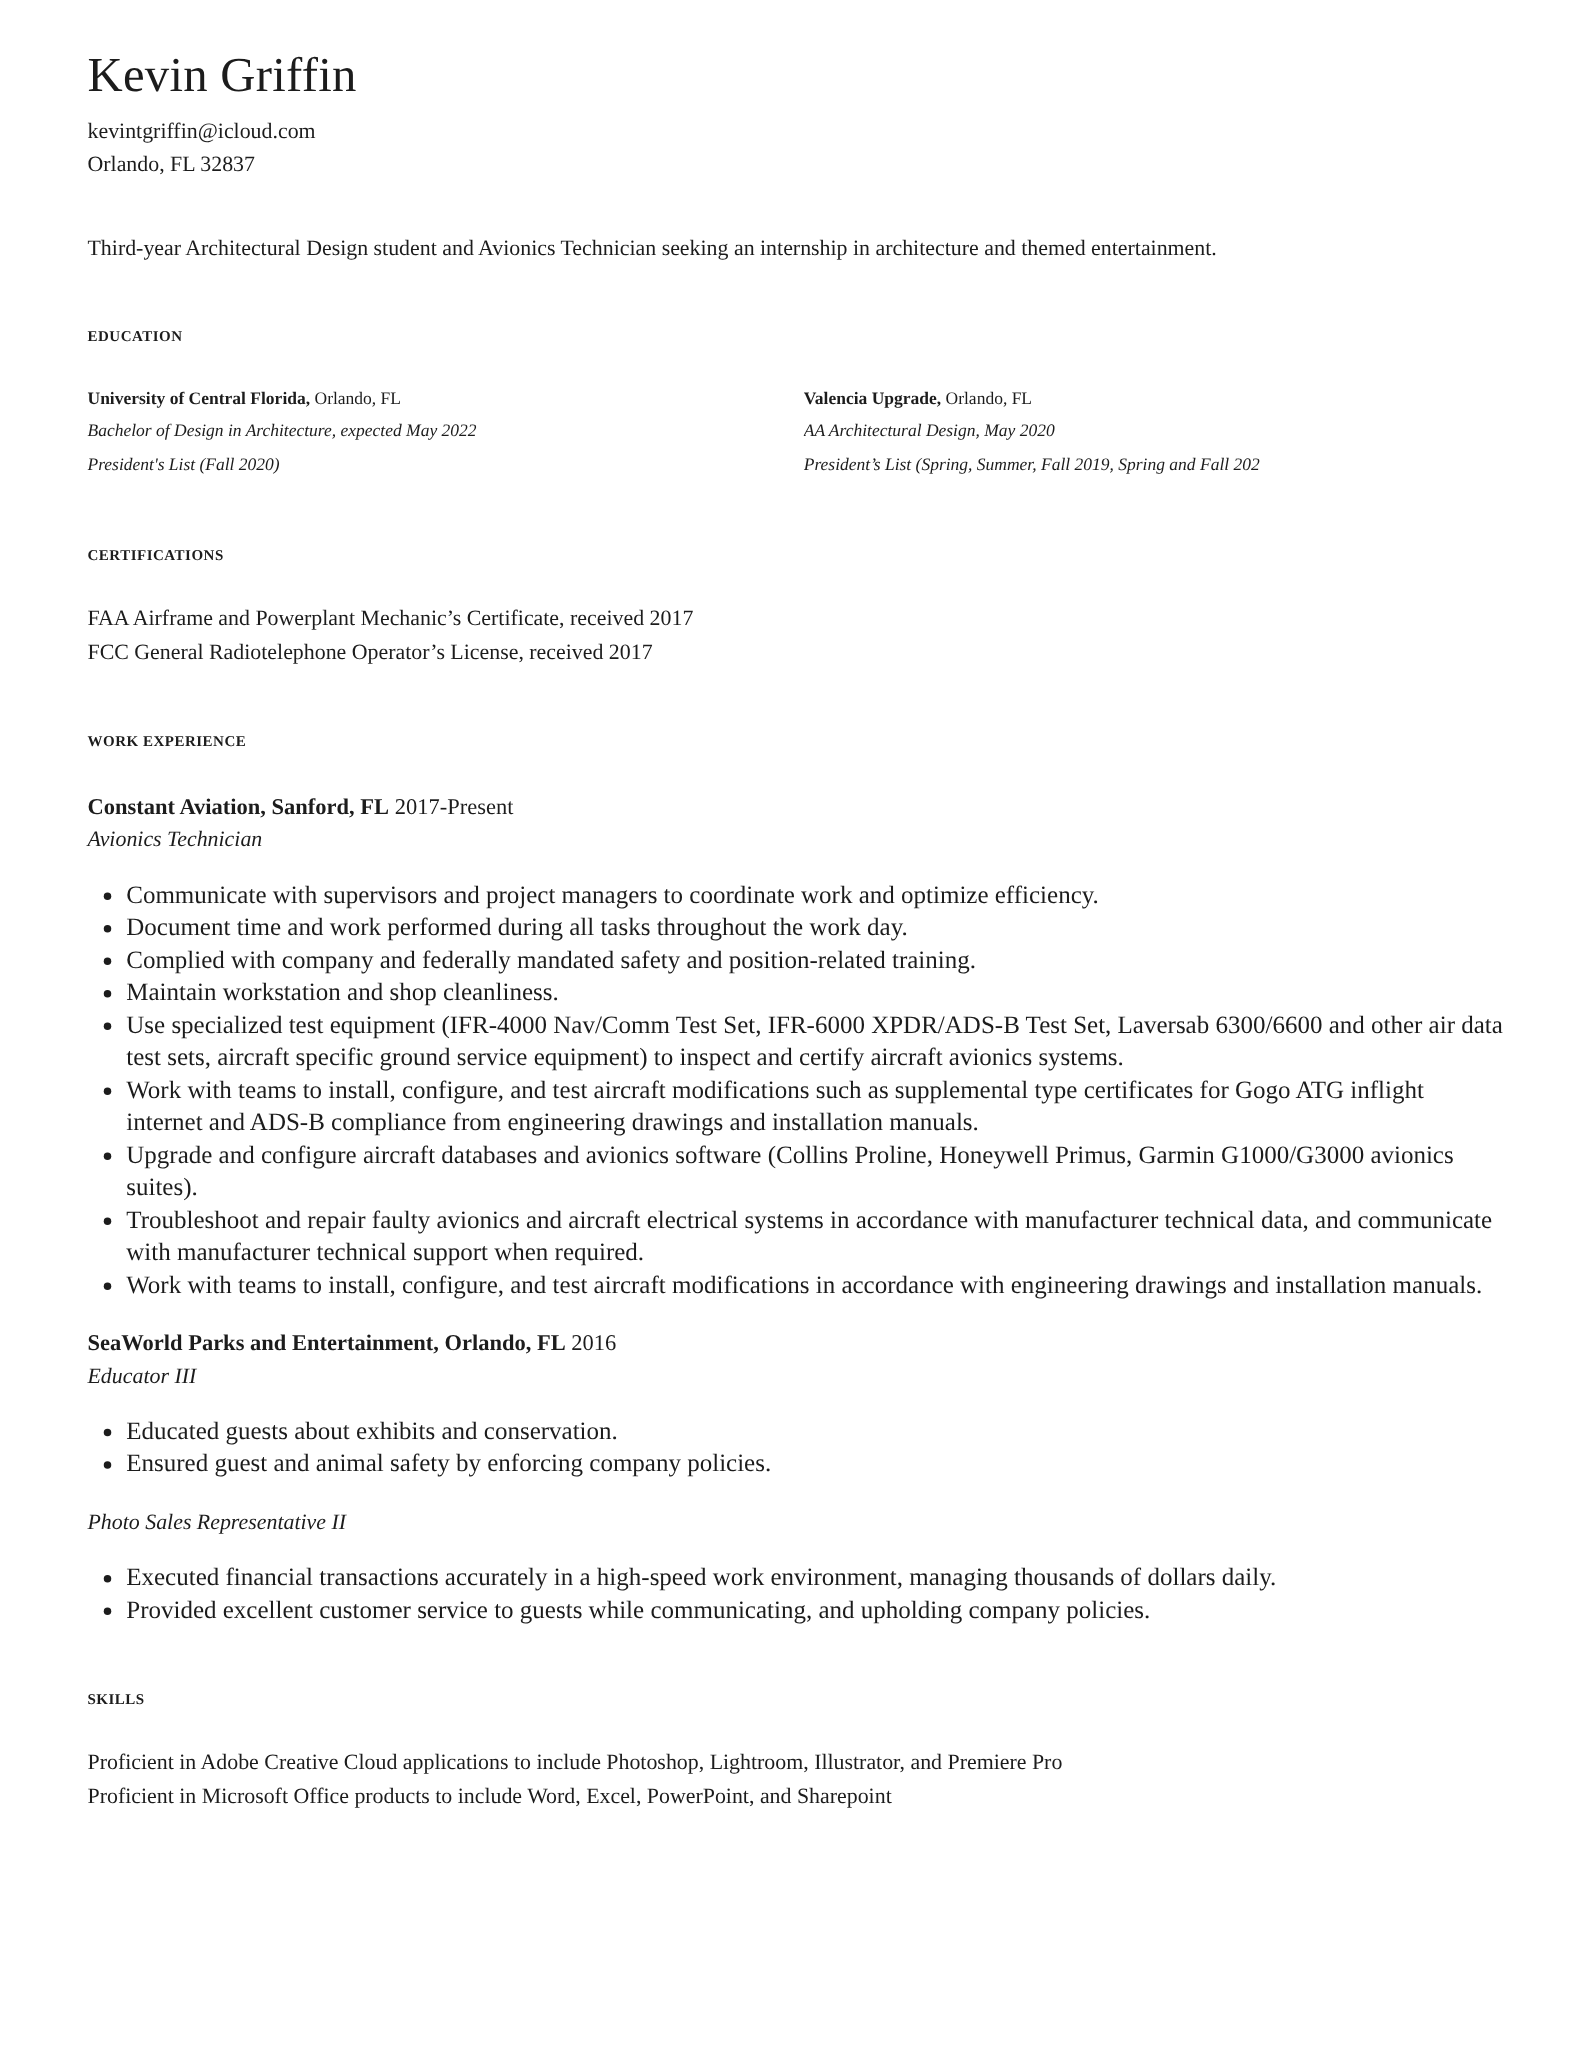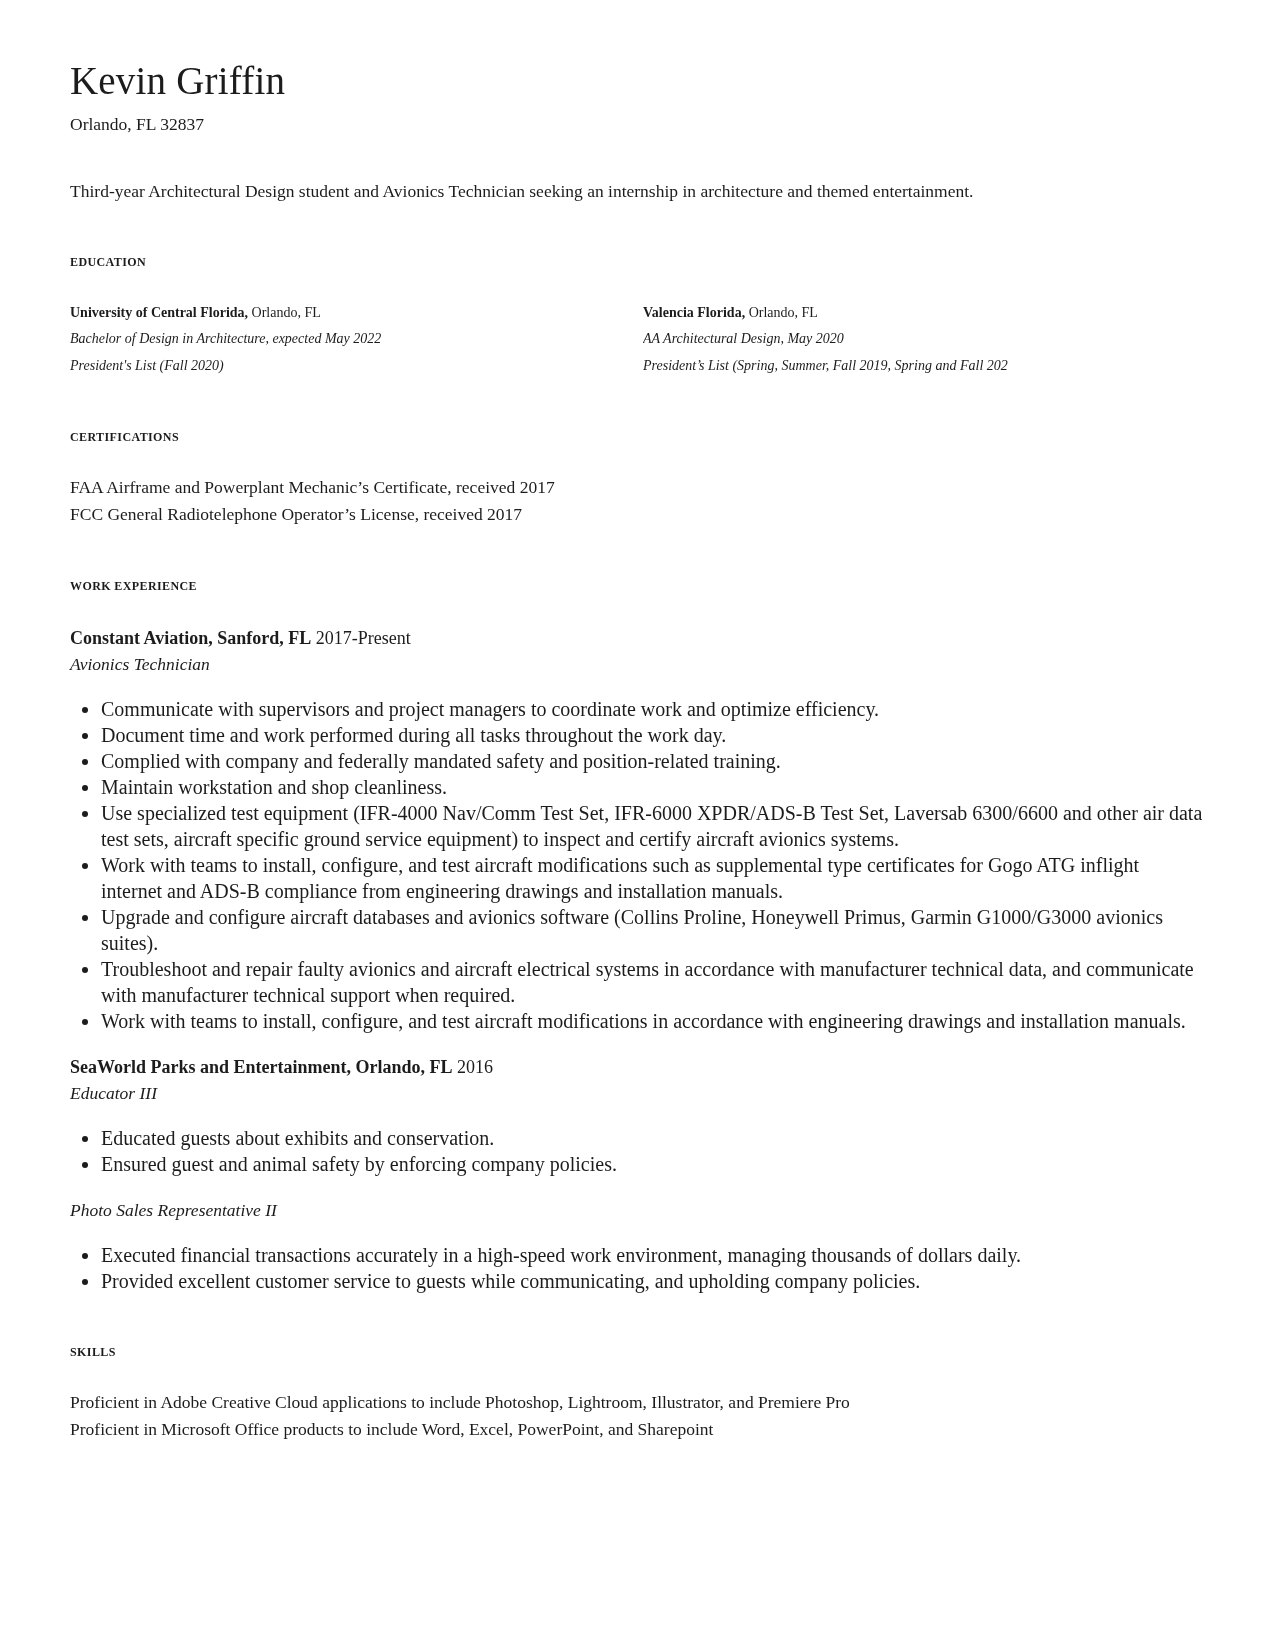--- a/index.html
+++ b/index.html
@@ -8,21 +8,21 @@
     height: 1650px;
     background: #ffffff;
     color: #1c1c1c;
     font-family: "Liberation Serif", "DejaVu Serif", serif;
     -webkit-font-smoothing: antialiased;
   }
   .page {
     box-sizing: border-box;
     width: 1275px;
     height: 1650px;
-    padding: 60px 70px 40px 70px;
+    padding: 40px 70px 40px 70px;
     overflow: hidden;
   }
   
   .name {
     font-size: 39px;
     font-weight: 400;
     margin: 0 0 8px 0;
     line-height: 1.1;
     letter-spacing: 0.2px;
   }
@@ -89,35 +89,36 @@
     line-height: 26px;
   }
 </style>
 </head>
 <body>
 
 <div class="page">
 
   <header>
     <h1 class="name">Kevin Griffin</h1>
+    <div class="contact-line">kevintgriffin@icloud.com</div>
     <div class="contact-line">Orlando, FL 32837</div>
   </header>
 
   <p class="summary">Third-year Architectural Design student and Avionics Technician seeking an internship in architecture and themed entertainment.</p>
 
   <section>
     <h2 class="section-heading">EDUCATION</h2>
     <div class="edu-columns">
       <div class="edu-col-left">
         <div class="edu-line"><span class="bold">University of Central Florida,</span> <span>Orlando, FL</span></div>
         <div class="edu-line italic">Bachelor of Design in Architecture, expected May 2022</div>
         <div class="edu-line italic clip-line">President's List (Fall 2020)</div>
       </div>
       <div class="edu-col-right">
-        <div class="edu-line"><span class="bold">Valencia Florida,</span> <span>Orlando, FL</span></div>
+        <div class="edu-line"><span class="bold">Valencia Upgrade,</span> <span>Orlando, FL</span></div>
         <div class="edu-line italic">AA Architectural Design, May 2020</div>
         <div class="edu-line italic clip-line">President’s List (Spring, Summer, Fall 2019, Spring and Fall 202</div>
       </div>
     </div>
   </section>
 
   <section>
     <h2 class="section-heading">CERTIFICATIONS</h2>
     <div class="plain-block">
       <div class="plain-line">FAA Airframe and Powerplant Mechanic’s Certificate, received 2017</div>

